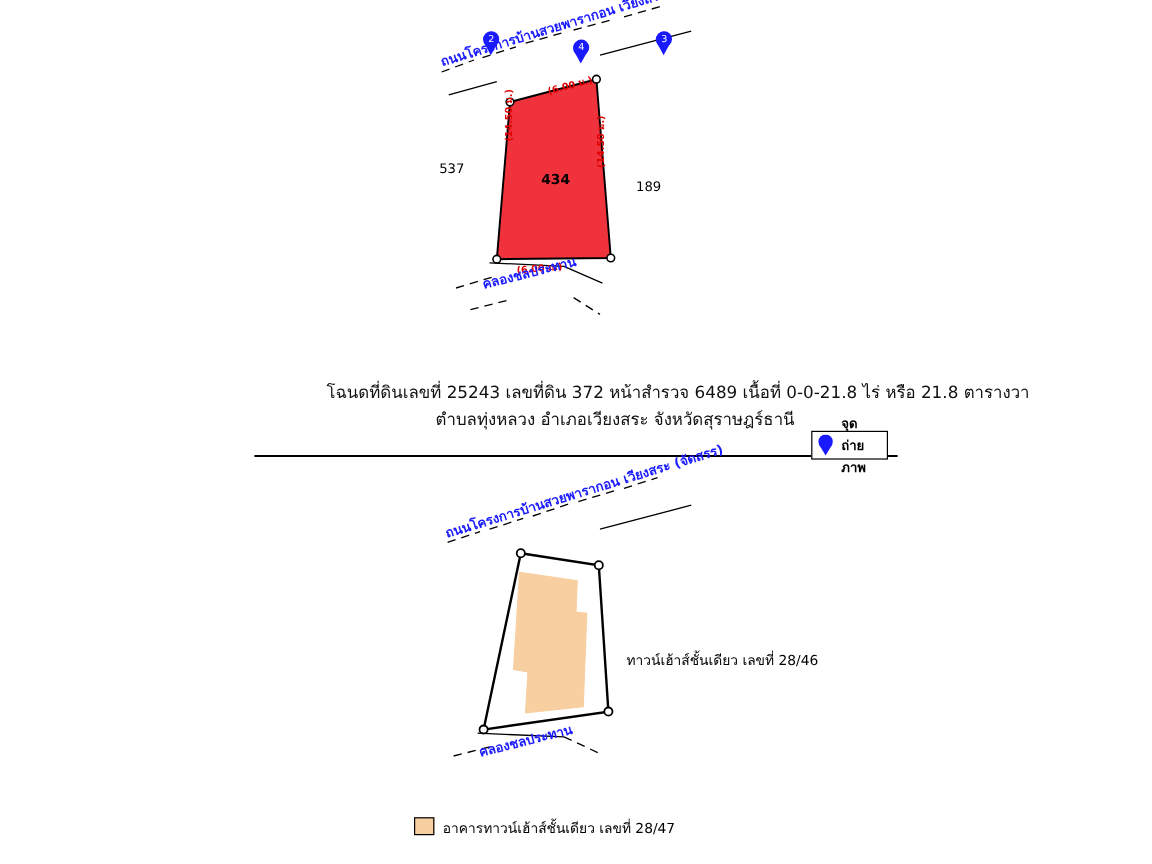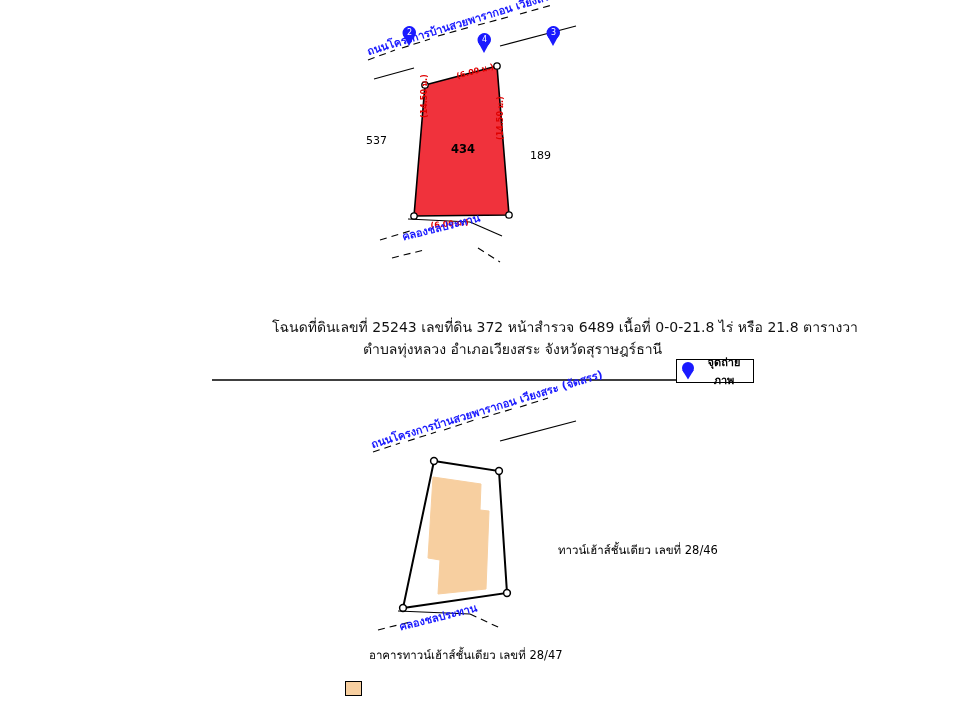--- a/index.html
+++ b/index.html
@@ -195,33 +195,33 @@
 
   <div class="txt canal-label" style="left:400px; top:228px; transform: rotate(-14deg); transform-origin: left top;">คลองชลประทาน</div>
 
   <div class="marker-badge" style="left:403px; top:26px;">2</div>
   <div class="marker-badge" style="left:478px; top:33px;">4</div>
   <div class="marker-badge" style="left:547px; top:26px;">3</div>
 
   <div class="txt cap-line" style="left:272px; top:316px;">โฉนดที่ดินเลขที่ 25243 เลขที่ดิน 372 หน้าสำรวจ 6489 เนื้อที่ 0-0-21.8 ไร่ หรือ 21.8 ตารางวา</div>
   <div class="txt cap-line" style="left:363px; top:338px;">ตำบลทุ่งหลวง   อำเภอเวียงสระ  จังหวัดสุราษฎร์ธานี</div>
 
-  <div class="photo-box" style="left:676px; top:359px; width:78px; height:24px;text-align:center;">
+  <div class="photo-box" style="left:676px; top:359px; width:64px; height:24px;">
     <span style="display:inline-block;width:14px;height:18px;position:relative;">
       <svg width="14" height="18" viewBox="0 0 14 18">
         <circle cx="7" cy="6" r="6" fill="#1a1aff"></circle>
         <path d="M 1.2 8 L 12.8 8 L 7 17.5 Z" fill="#1a1aff"></path>
       </svg>
     </span>
     <span class="lbl">จุดถ่ายภาพ</span>
   </div>
 
   <div class="txt road-label" style="left:374px; top:435px; transform: rotate(-17deg); transform-origin: left bottom;">ถนนโครงการบ้านสวยพารากอน เวียงสระ (จัดสรร)</div>
 
 
-  <div class="txt house-label" style="left:522px; top:541px;margin-left:36px;">ทาวน์เฮ้าส์ชั้นเดียว เลขที่ 28/46</div>
+  <div class="txt house-label" style="left:522px; top:541px;">ทาวน์เฮ้าส์ชั้นเดียว เลขที่ 28/46</div>
 
   <div class="txt canal-label" style="left:397px; top:618px; transform: rotate(-14deg); transform-origin: left top;">คลองชลประทาน</div>
 
   <div class="legend-swatch" style="left:345px; top:681px;"></div>
-  <div class="txt legend-text" style="left:369px; top:646px;">อาคารทาวน์เฮ้าส์ชั้นเดียว เลขที่ 28/47</div>
+  <div class="txt legend-text" style="left:369px; top:681px;">อาคารทาวน์เฮ้าส์ชั้นเดียว เลขที่ 28/47</div>
 
 </div>
 
 </body></html>

